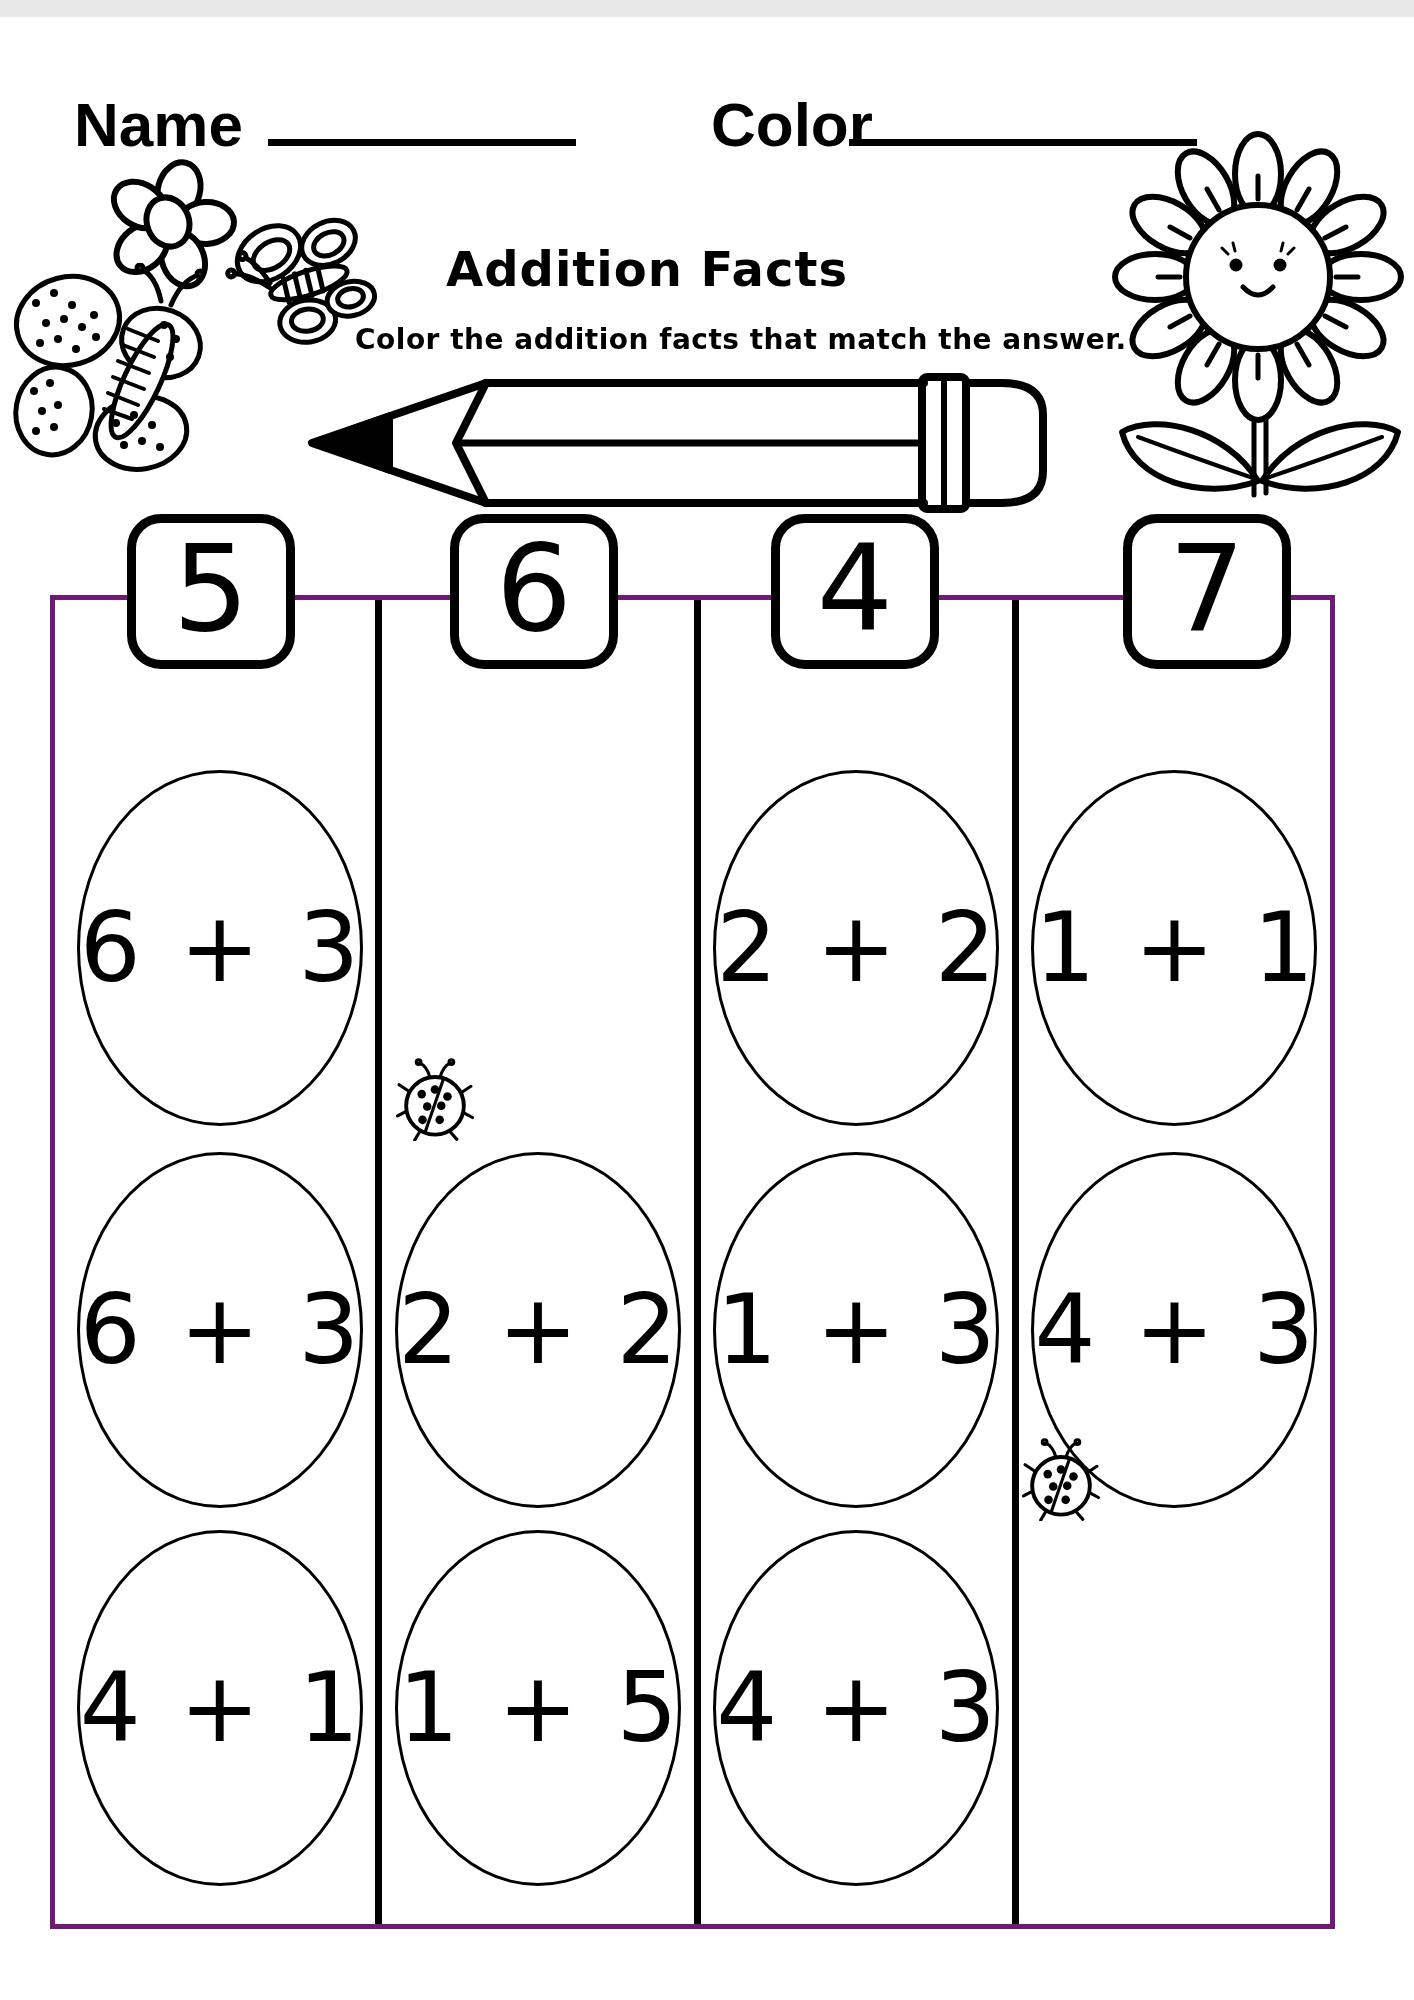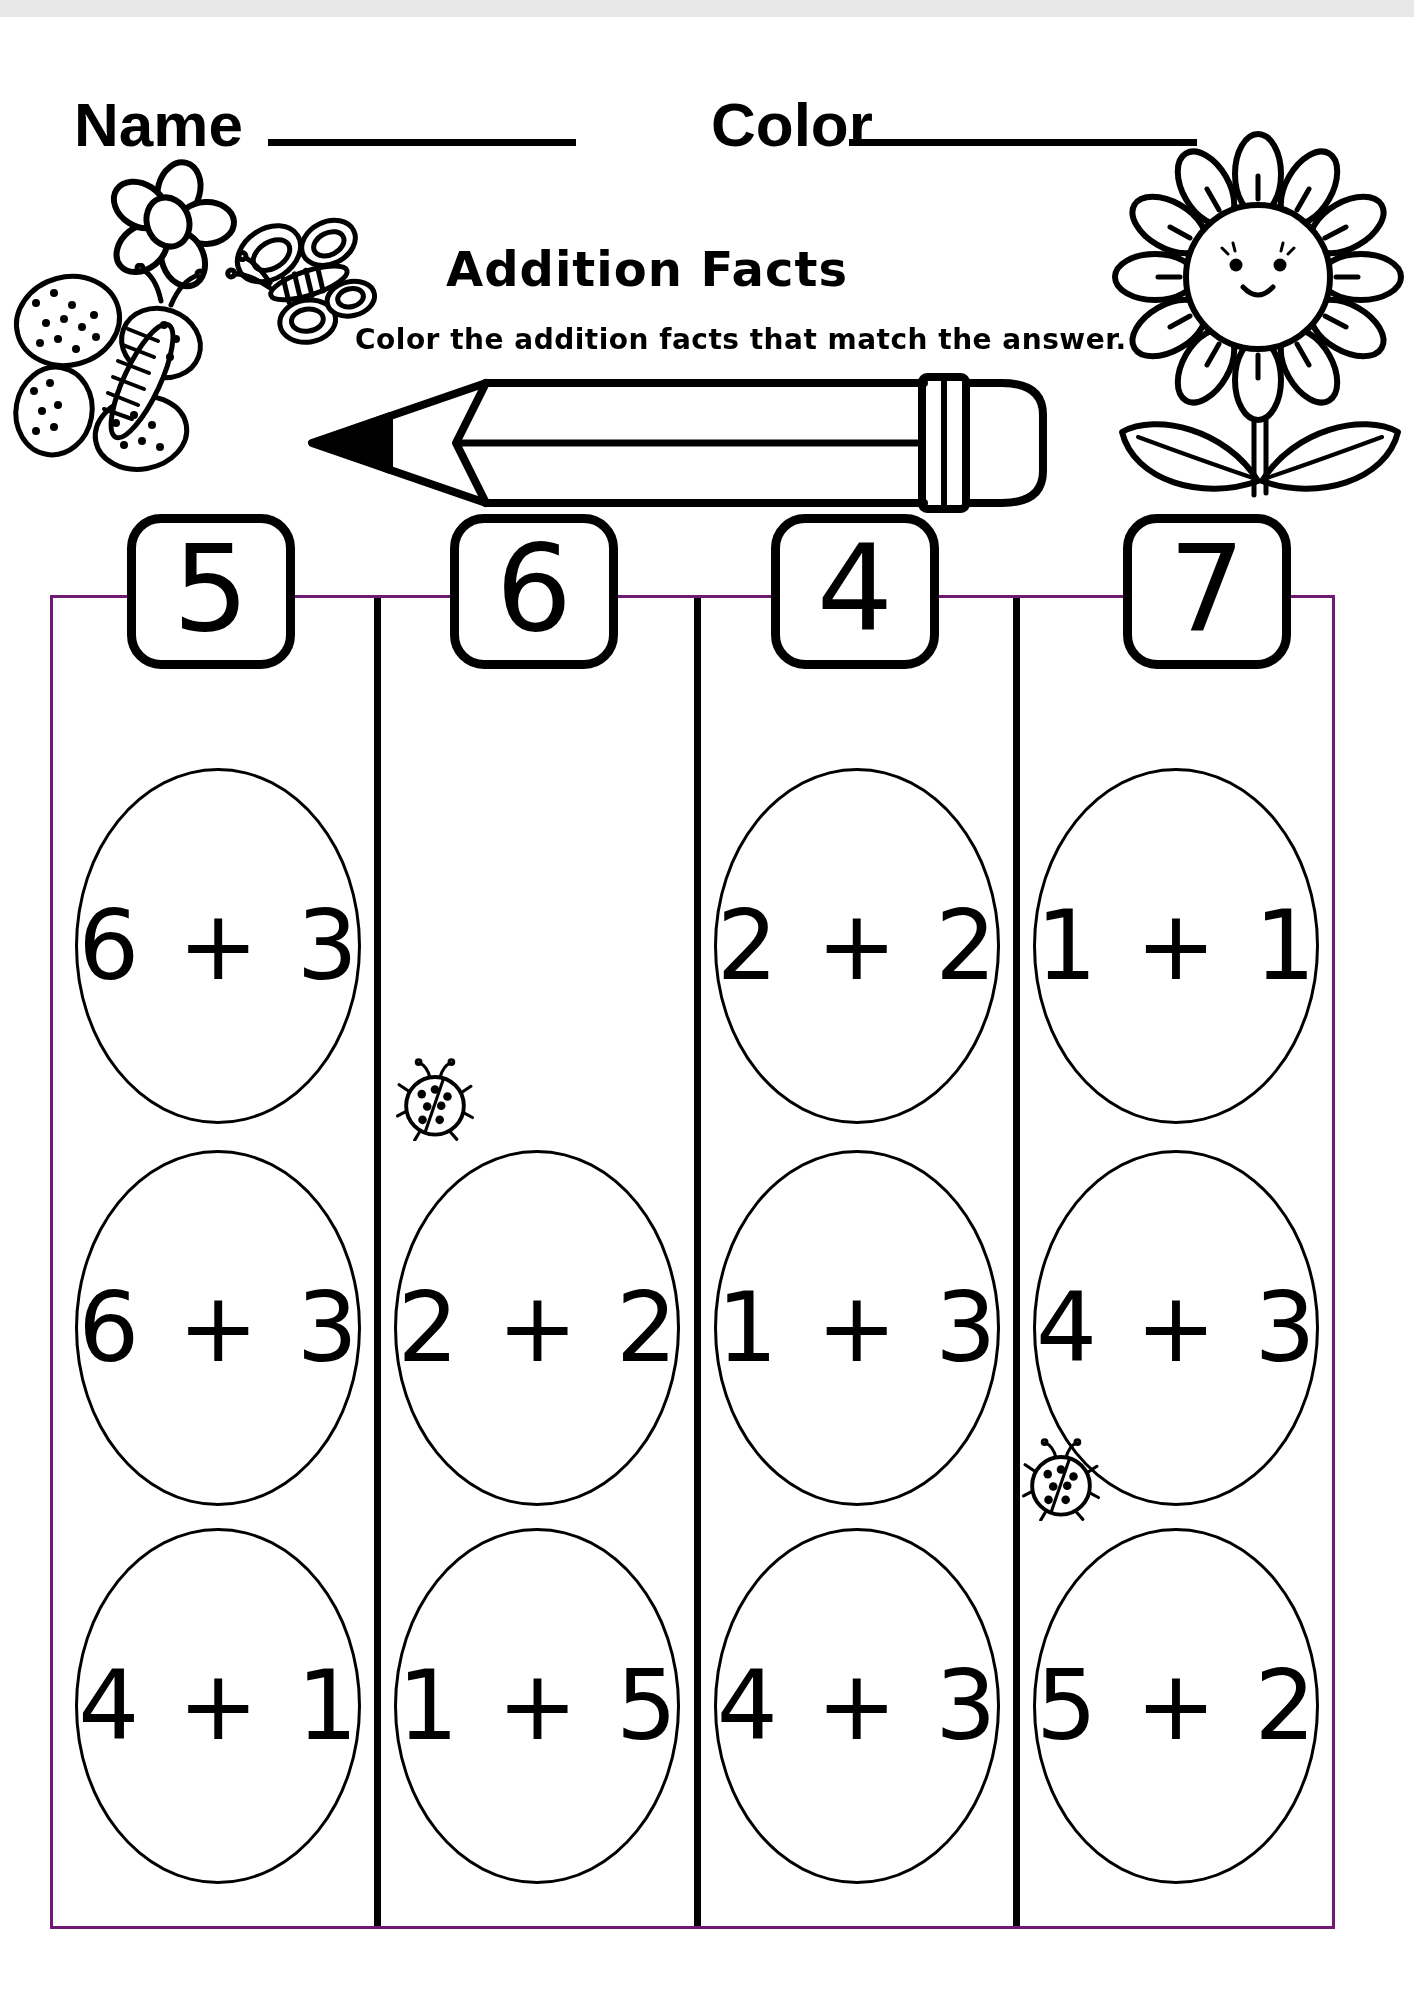--- a/index.html
+++ b/index.html
@@ -17,21 +17,21 @@
   .hdr-line { background:#000; height:7px; }
   .title {
     font-weight:bold; font-size:48px; text-align:center; color:#000;
     letter-spacing:1px; white-space:nowrap;
   }
   .subtitle {
     font-weight:bold; font-size:28px; text-align:center; color:#000;
     white-space:nowrap; letter-spacing:0.5px;
   }
   .facts-table {
-    border:3px solid #701a75; display:flex; background:#fff;padding-left:9px;
+    border:5px solid #701a75; display:flex; background:#fff;padding-left:9px;
   }
   .fact-column { flex:1 1 0; border-right:7px solid #000; position:relative; }
   .fact-column:last-child { border-right:none; }
   .answer-box {
     width:168px; height:155px; border:9px solid #000; border-radius:34px;
     background:#fff; display:flex; align-items:center; justify-content:center;
     font-size:120px; line-height:1; padding-bottom:6px; z-index:5;
   }
   .fact-circle {
     position:absolute; left:50%; transform:translateX(-50%);
@@ -213,21 +213,20 @@
 
     <div class="fact-column">
       <div class="fact-circle r1">2 + 2</div>
       <div class="fact-circle r2">1 + 3</div>
       <div class="fact-circle r3">4 + 3</div>
     </div>
 
     <div class="fact-column">
       <div class="fact-circle r1">1 + 1</div>
       <div class="fact-circle r2">4 + 3</div>
-      <div class="fact-circle r3">5 + 2</div>
     </div>
   </div>
 
   <div class="abs" style="left:396px; top:1038px; z-index:6;">
     <svg width="78" height="86" viewBox="0 0 100 110">
       <g fill="none" stroke="#000" stroke-width="4" stroke-linecap="round">
         <path d="M44,30 Q40,14 30,10 M56,30 Q60,14 70,10"></path>
         <circle cx="29" cy="9" r="3"></circle>
           <circle cx="71" cy="9" r="3"></circle>
         <path d="M16,46 L4,38 M13,72 L2,78 M30,99 L24,109 M70,99 L78,108 M84,48 L96,40 M87,74 L98,80"></path>

